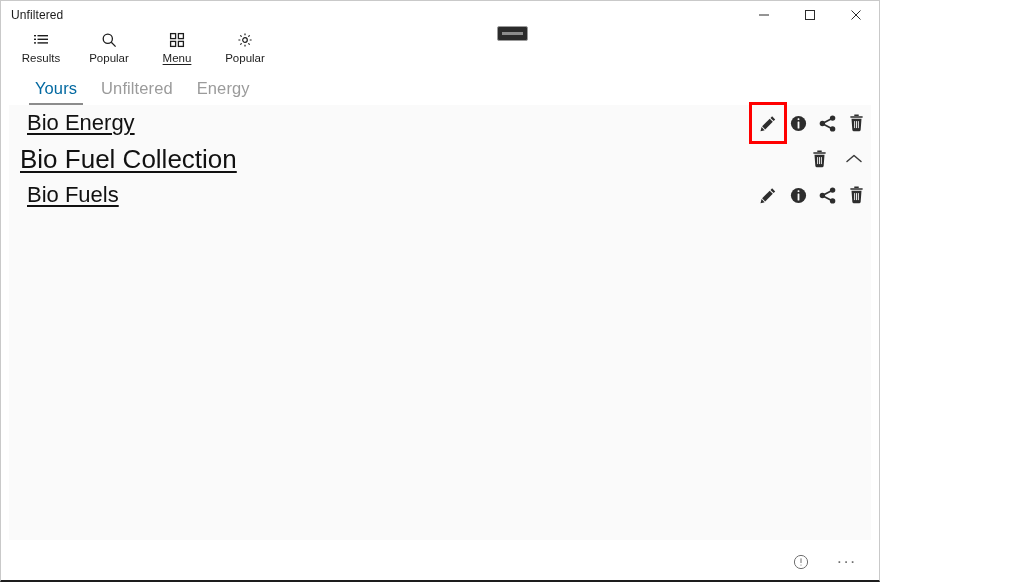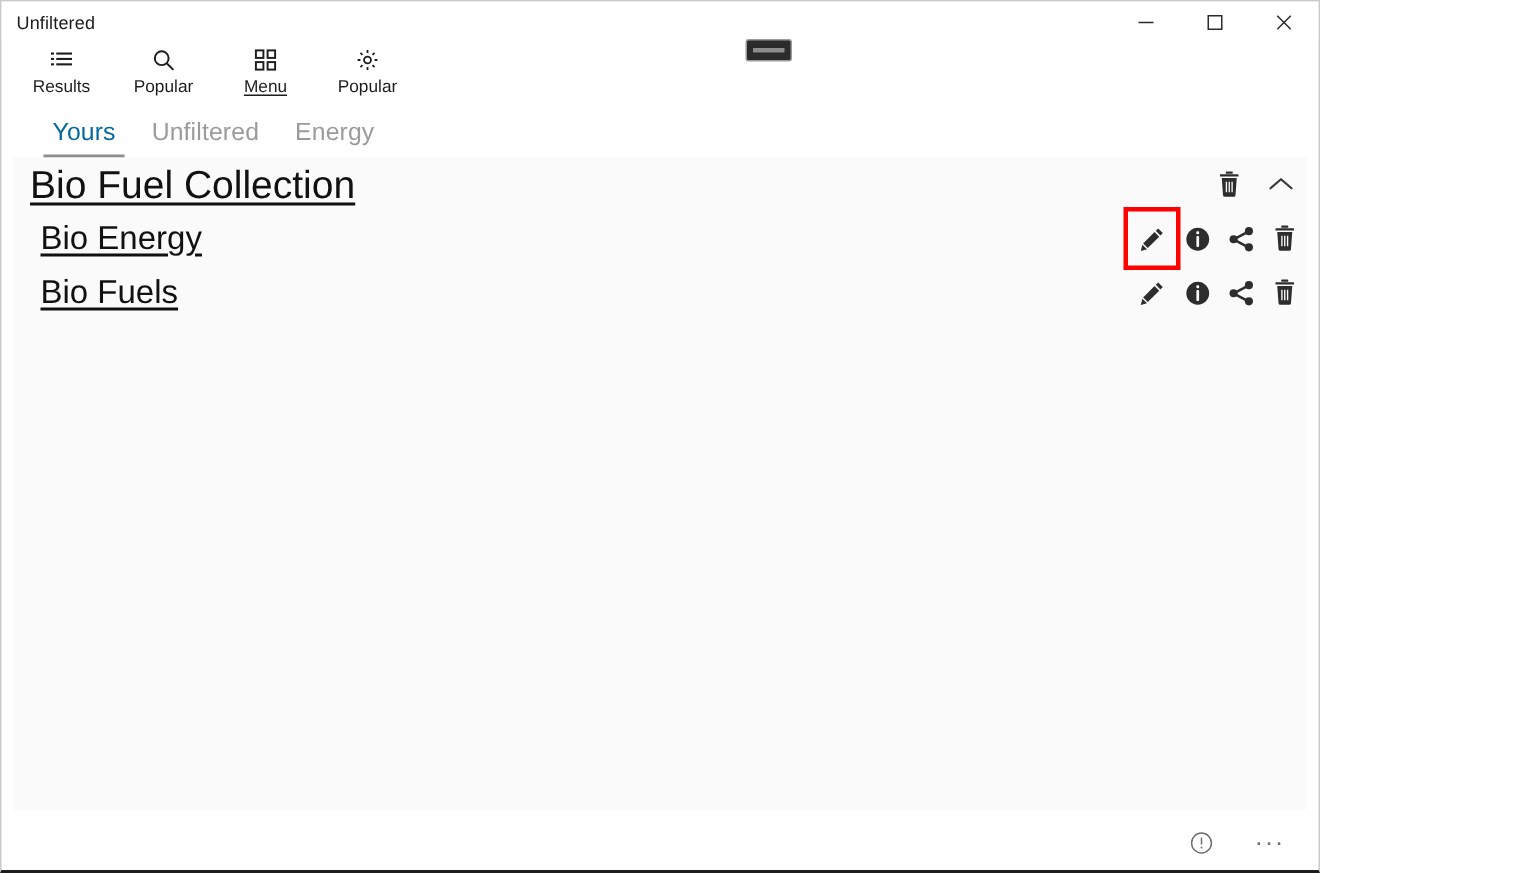--- a/index.html
+++ b/index.html
@@ -347,47 +347,20 @@
   </div>
 
   <div class="tabs">
     <div class="tab active">Yours</div>
     <div class="tab">Unfiltered</div>
     <div class="tab">Energy</div>
   </div>
 
   <div class="content">
 
-    <div class="row collection-row">
-      <div class="row-title">Bio Fuel Collection</div>
-      <div class="row-actions">
-        <div class="act" style="width:36px">
-          <span>
-            <svg width="17" height="18" viewBox="0 0 17 18">
-              <g fill="#2d2d2d">
-                <rect x="2.3" y="2.2" width="12.4" height="1.5" rx="0.4"></rect>
-                <rect x="6.2" y="0.4" width="4.6" height="1.5" rx="0.4"></rect>
-                <path d="M3.5 4.7h10l-0.85 11.4a1.2 1.2 0 0 1-1.2 1.1H5.55a1.2 1.2 0 0 1-1.2-1.1L3.5 4.7z"></path>
-              </g>
-              <g stroke="#fafafa" stroke-width="0.9">
-                <path d="M6.6 7.1v7M8.5 7.1v7M10.4 7.1v7"></path>
-              </g>
-            </svg>
-          </span>
-        </div>
-        <div class="act" style="width:34px">
-          <span>
-            <svg width="18" height="12" viewBox="0 0 18 12">
-              <path d="M2 8.5L9 2.5l7 6" stroke="#3a3a3a" stroke-width="1.5" fill="none" stroke-linecap="round" stroke-linejoin="round"></path>
-            </svg>
-          </span>
-        </div>
-      </div>
-    </div>
-
     <div class="row item-row">
       <div class="row-title">Bio Energy</div>
       <div class="row-actions" style="right:0px">
         <div class="act highlighted">
           <span>
             <svg width="17" height="17" viewBox="0 0 17 17">
               <g fill="#2d2d2d">
                 <path d="M12.1 1.3l3.1 3.1-1.6 1.6-3.1-3.1z"></path>
                 <path d="M9.7 3.7l3.1 3.1-7.6 7.6-3.1-3.1z"></path>
                 <path d="M1.6 12.1l3.1 3.1-4.2 1.1z"></path>
@@ -421,20 +394,47 @@
           <span>
             <svg width="17" height="18" viewBox="0 0 17 18">
               <g fill="#2d2d2d">
                 <rect x="2.3" y="2.2" width="12.4" height="1.5" rx="0.4"></rect>
                 <rect x="6.2" y="0.4" width="4.6" height="1.5" rx="0.4"></rect>
                 <path d="M3.5 4.7h10l-0.85 11.4a1.2 1.2 0 0 1-1.2 1.1H5.55a1.2 1.2 0 0 1-1.2-1.1L3.5 4.7z"></path>
               </g>
               <g stroke="#fafafa" stroke-width="0.9">
                 <path d="M6.6 7.1v7M8.5 7.1v7M10.4 7.1v7"></path>
               </g>
+            </svg>
+          </span>
+        </div>
+      </div>
+    </div>
+
+    <div class="row collection-row">
+      <div class="row-title">Bio Fuel Collection</div>
+      <div class="row-actions">
+        <div class="act" style="width:36px">
+          <span>
+            <svg width="17" height="18" viewBox="0 0 17 18">
+              <g fill="#2d2d2d">
+                <rect x="2.3" y="2.2" width="12.4" height="1.5" rx="0.4"></rect>
+                <rect x="6.2" y="0.4" width="4.6" height="1.5" rx="0.4"></rect>
+                <path d="M3.5 4.7h10l-0.85 11.4a1.2 1.2 0 0 1-1.2 1.1H5.55a1.2 1.2 0 0 1-1.2-1.1L3.5 4.7z"></path>
+              </g>
+              <g stroke="#fafafa" stroke-width="0.9">
+                <path d="M6.6 7.1v7M8.5 7.1v7M10.4 7.1v7"></path>
+              </g>
+            </svg>
+          </span>
+        </div>
+        <div class="act" style="width:34px">
+          <span>
+            <svg width="18" height="12" viewBox="0 0 18 12">
+              <path d="M2 8.5L9 2.5l7 6" stroke="#3a3a3a" stroke-width="1.5" fill="none" stroke-linecap="round" stroke-linejoin="round"></path>
             </svg>
           </span>
         </div>
       </div>
     </div>
 
     <div class="row item-row">
       <div class="row-title">Bio Fuels</div>
       <div class="row-actions" style="right:0px">
         <div class="act" style="width:32px">

